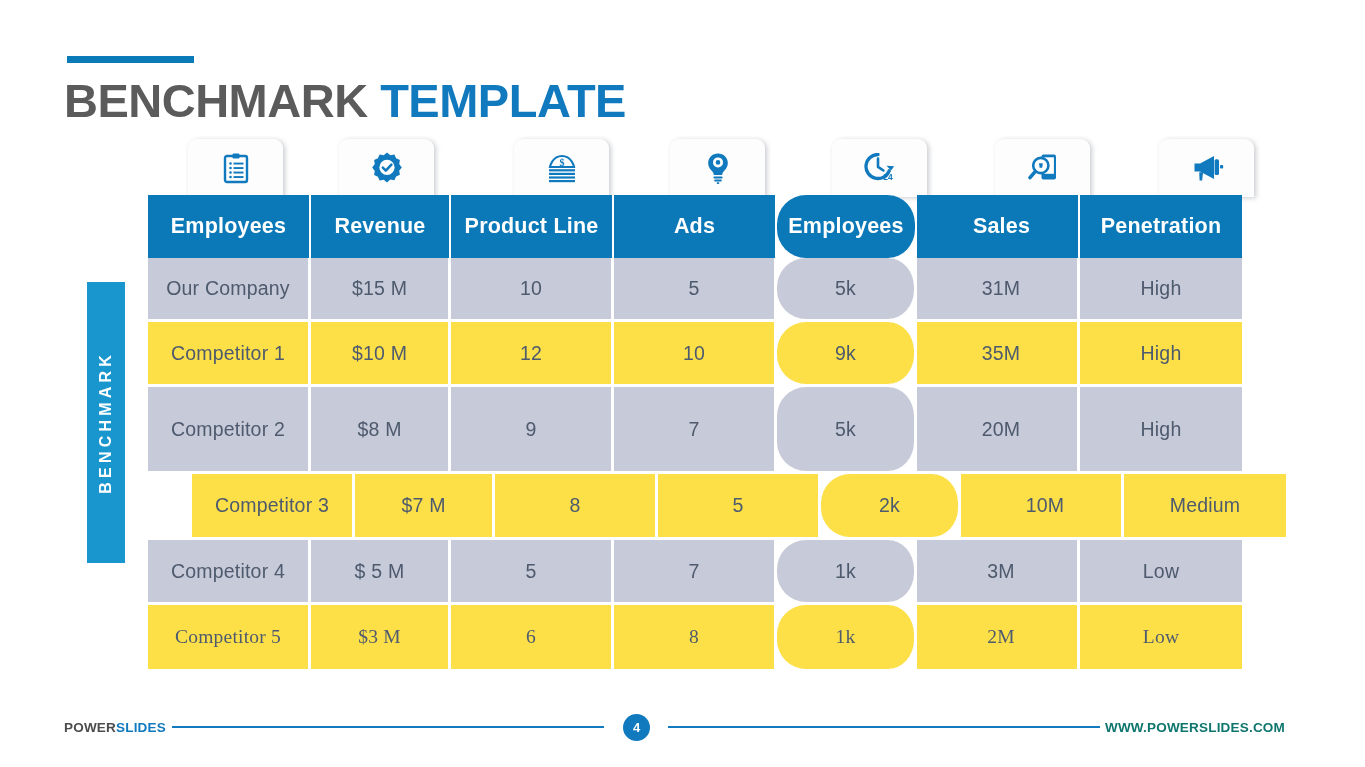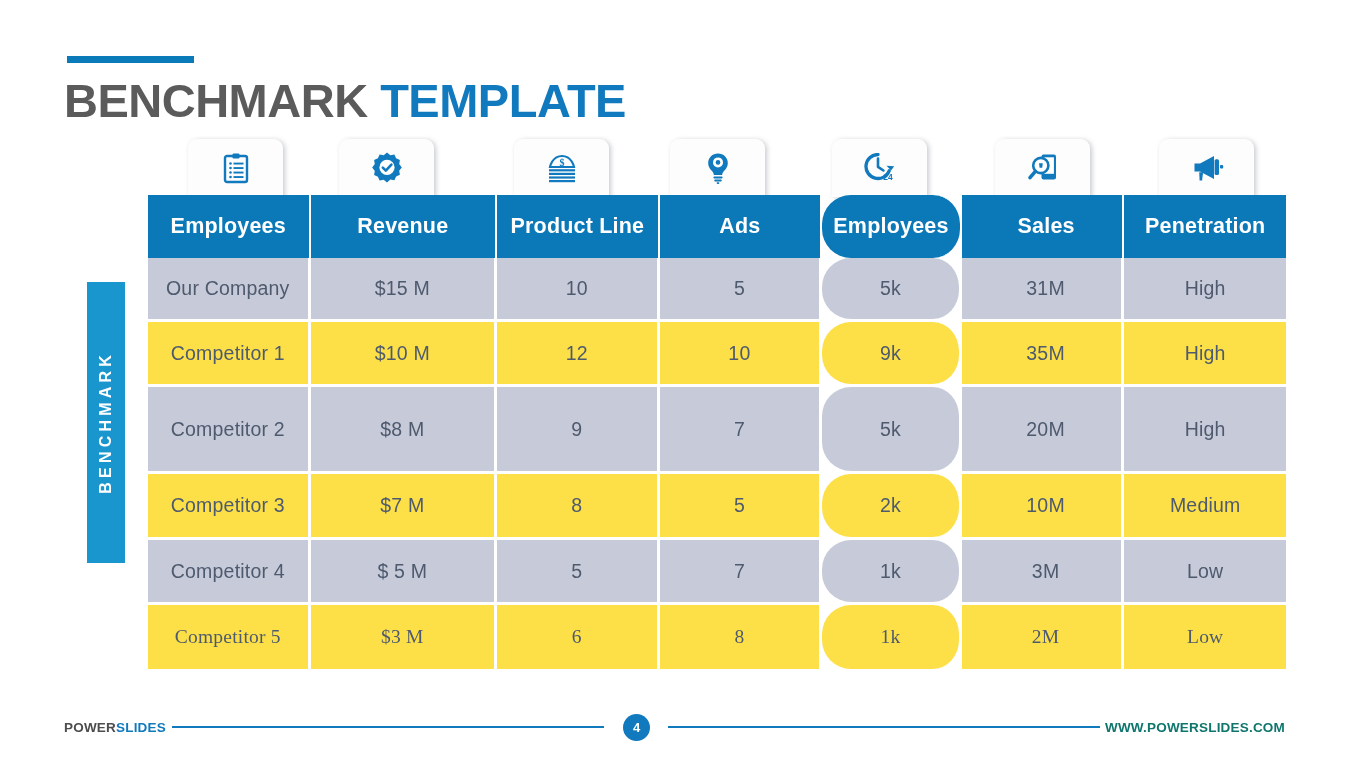--- a/index.html
+++ b/index.html
@@ -62,21 +62,21 @@
     font-size: 19.5px; color: #4e5a6e; letter-spacing: 0.2px;
   }
   .tcell:last-child { border-right: none; }
   .tbody .trow { border-bottom: 3px solid #ffffff; }
   .tbody .trow:last-child { border-bottom: none; font-family: Liberation Serif, serif; }
   .rdark .tcell { background: #c7cad8; }
   .rlight .tcell { background: #fde047; }
 
   
   .c0 { width: 163px; }
-  .c1 { width: 187px; }
+  .c1 { width: 140px; }
   .c2 { width: 163px; }
   .c3 { width: 163px; }
   .c4 { width: 140px; border-radius: 29px; }
   .c5 { width: 163px; padding-left: 8px; }
   .c6 { width: 162px; }
 
   
   .footer { position: absolute; left: 0; top: 712px; width: 1365px; height: 40px; }
   .brand {
     position: absolute; left: 64px; top: 8px;
@@ -255,21 +255,21 @@
       <div class="trow rdark" style="height:87px;">
         <div class="tcell c0">Competitor 2</div>
         <div class="tcell c1">$8 M</div>
         <div class="tcell c2">9</div>
         <div class="tcell c3">7</div>
         <div class="tcell c4">5k</div>
         <div class="tcell c5">20M</div>
         <div class="tcell c6">High</div>
       </div>
 
-      <div class="trow rlight" style="height:66px;">
+      <div class="trow rlight" style="height:66px;justify-content:flex-end;">
         <div class="tcell c0">Competitor 3</div>
         <div class="tcell c1">$7 M</div>
         <div class="tcell c2">8</div>
         <div class="tcell c3">5</div>
         <div class="tcell c4">2k</div>
         <div class="tcell c5">10M</div>
         <div class="tcell c6">Medium</div>
       </div>
 
       <div class="trow rdark" style="height:65px;">

